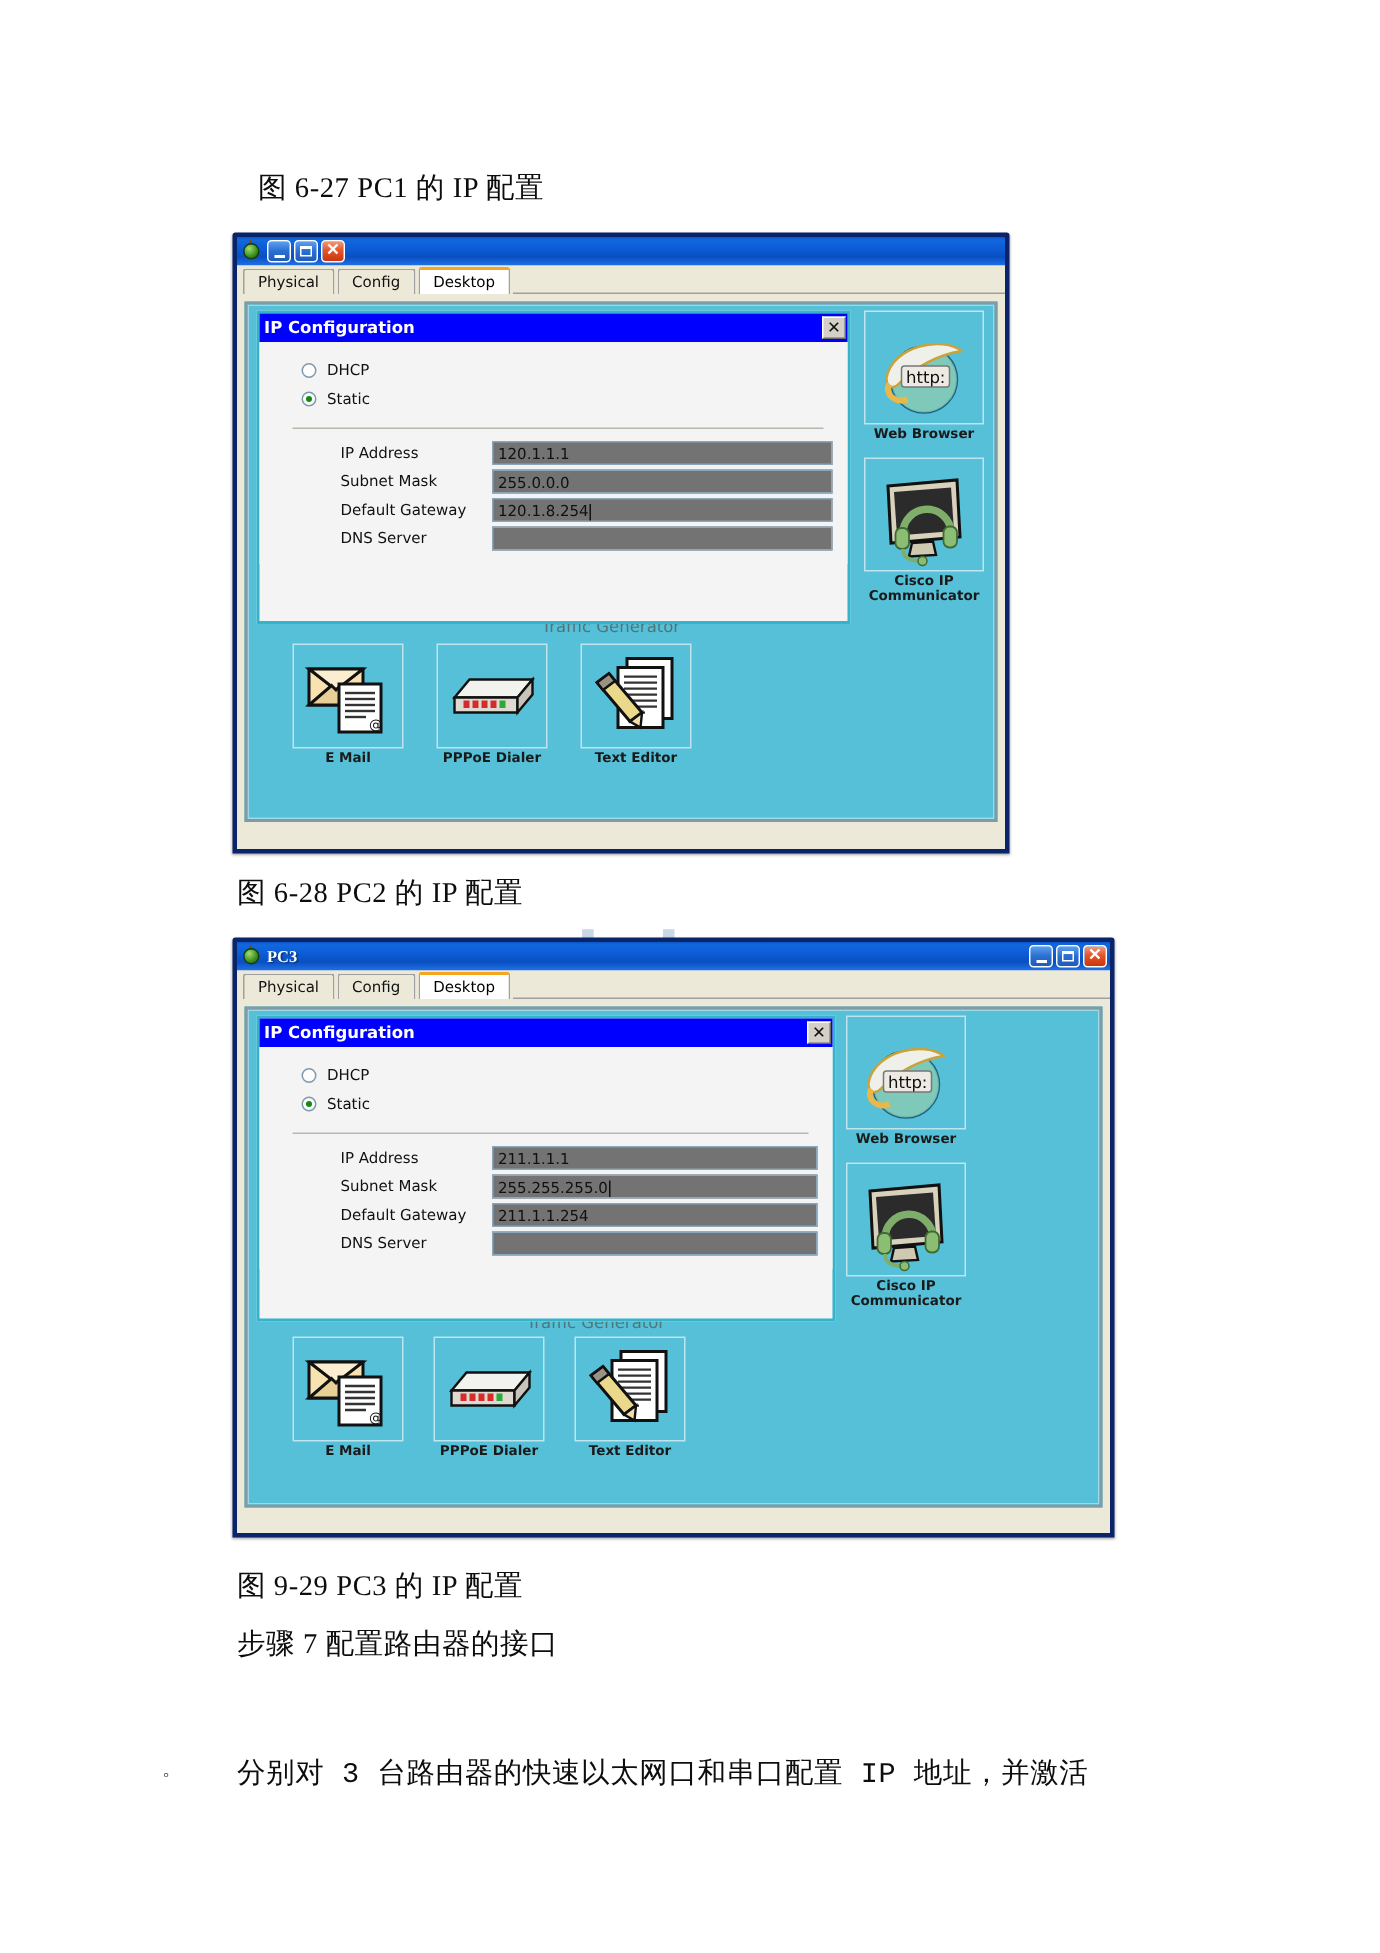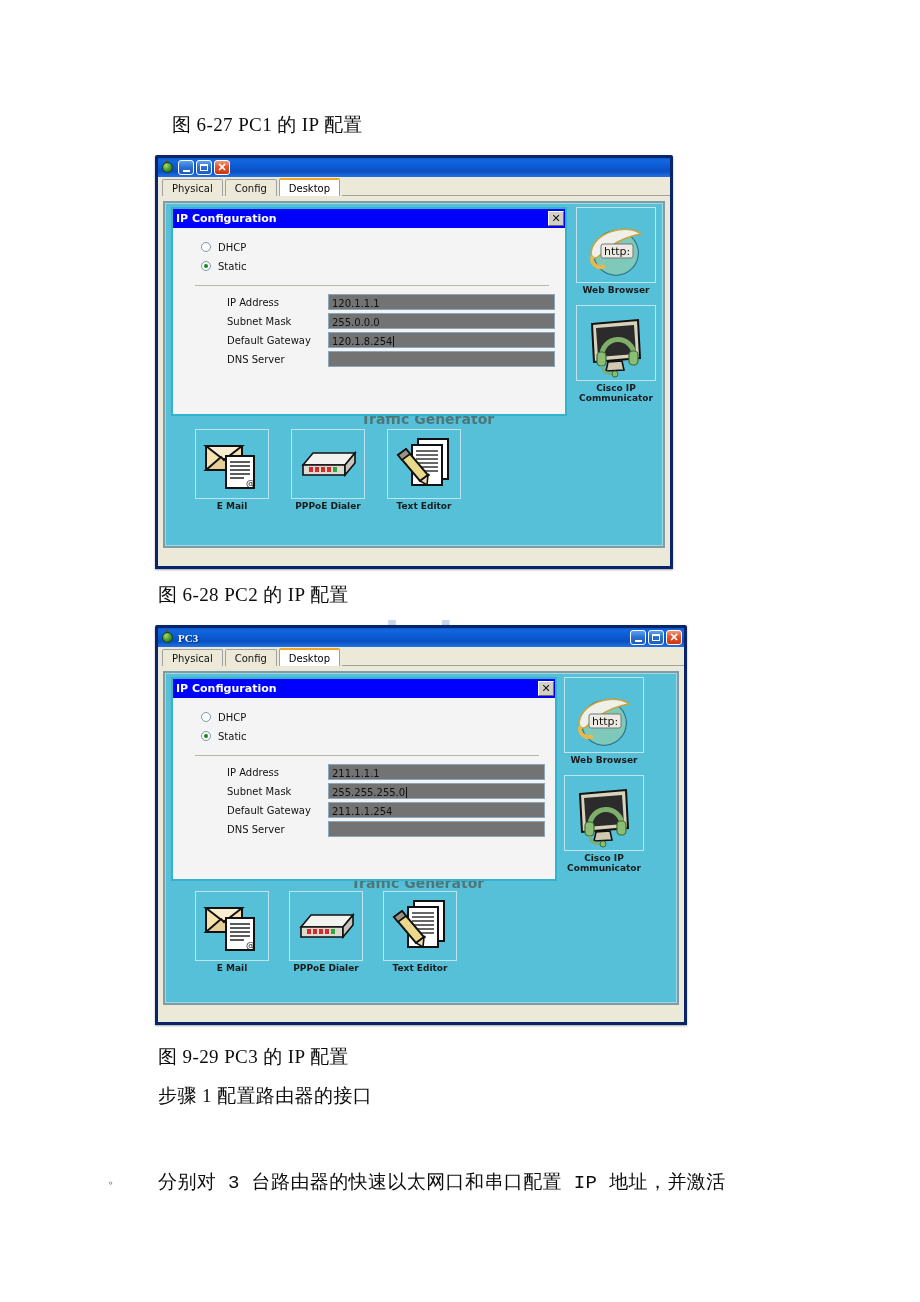--- a/index.html
+++ b/index.html
@@ -178,21 +178,21 @@
   .side-cell { position:absolute; width:80px; text-align:center; }
   .side-box {
     width:80px;height:76px;border:1px solid #bfe4ee;background:#55c0d8;
     display:flex;align-items:flex-end;justify-content:center;margin:0 auto;
   }
 
   
   .partial-label {
     position:absolute;
     font-family:"DejaVu Sans","Liberation Sans",sans-serif;
-    font-size:14px;font-weight:bold;color:#4a3a2a;
+    font-size:11px;font-weight:normal;color:#4a3a2a;
     white-space:nowrap;
   }
 
   
   .ipdlg {
     position:absolute;
     background:#f4f4f4;
     border:2px solid #33b3cc;
     z-index:5;
   }
@@ -264,21 +264,21 @@
 </head>
 <body>
 
 <div class="doc-line" style="left:172px; top:112px;">图 6-27 PC1 的 IP 配置</div>
 
 <div class="watermark" style="left:236px; top:608px;">www.bdocx.com</div>
 
 <div class="doc-line" style="left:158px; top:582px;">图 6-28 PC2 的 IP 配置</div>
 
 <div class="doc-line" style="left:158px; top:1044px;">图 9-29 PC3 的 IP 配置</div>
-<div class="doc-line" style="left:158px; top:1083px;">步骤 1 配置路由器的接口</div>
+<div class="doc-line" style="left:158px; top:1083px;">步骤 7 配置路由器的接口</div>
 <div class="doc-line" style="left:158px; top:1169px;font-family:Liberation Mono, monospace;">分别对 3 台路由器的快速以太网口和串口配置 IP 地址，并激活</div>
 <div class="tiny-period" style="left:108px; top:1170px;">。</div>
 
 <div class="pt-window" style="left:155px; top:155px; width:518px; height:414px;">
 
   <div class="titlebar">
     <span class="tb-icon">
       <span class="stem"></span>
         <span class="globe"></span>
     </span>
@@ -437,21 +437,21 @@
                 <span></span>
               </span>
           </div>
         </div>
       </div>
 
     </div>
   </div>
 </div>
 
-<div class="pt-window" style="left:155px; top:625px; width:532px; height:400px;">
+<div class="pt-window" style="left:155px; top:625px; width:588px; height:400px;">
 
   <div class="titlebar">
     <span class="tb-icon">
       <span class="stem"></span>
         <span class="globe"></span>
     </span>
     <span class="tb-title">PC3</span>
     <span class="tb-buttons">
       <span class="tb-btn min">
           <span class="glyph-min"></span>

